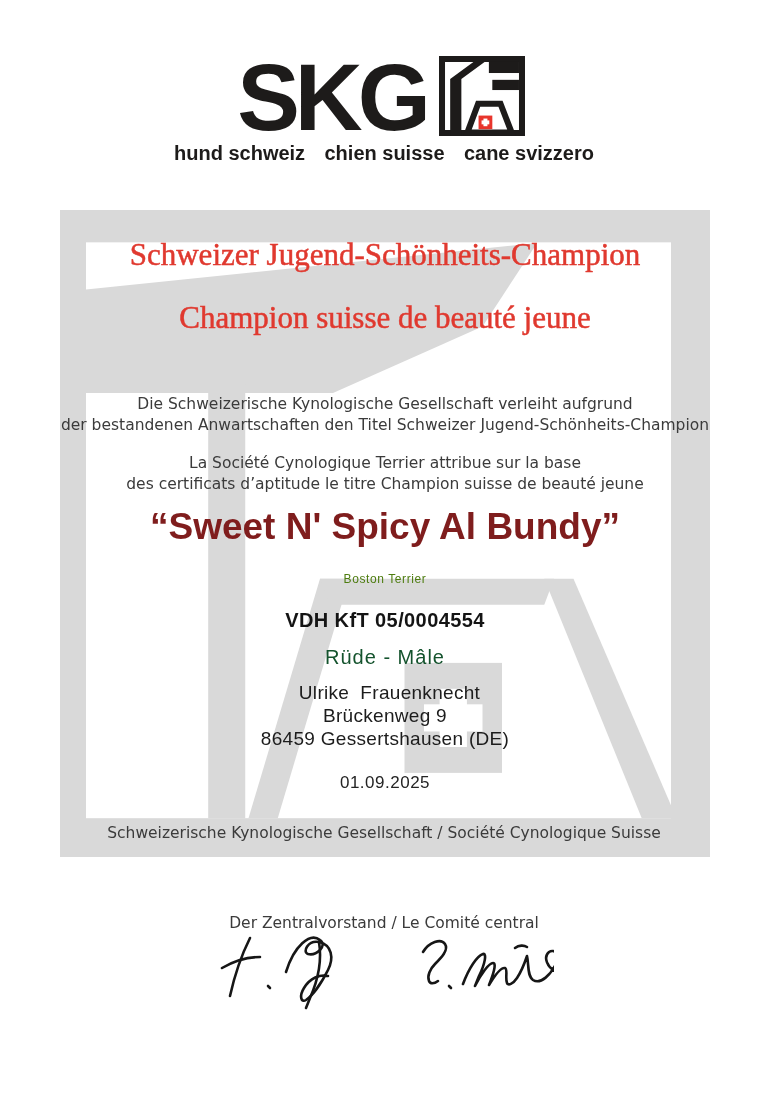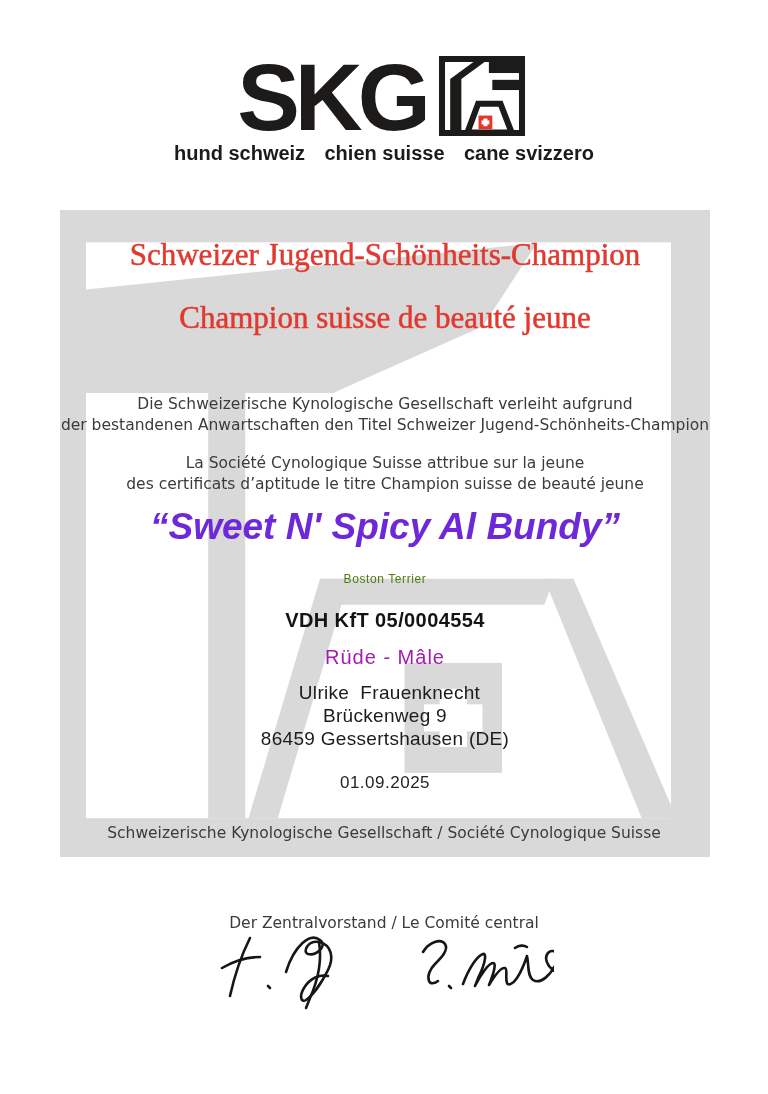--- a/index.html
+++ b/index.html
@@ -20,24 +20,24 @@
   .panel-text{position:absolute;left:0;width:100%;text-align:center;}
 
   .title{font-family:Liberation Serif, serif;color:#e0392f;-webkit-text-stroke:0.5px #e0392f;}
   .title-de{top:27px;font-size:31px;}
   .title-fr{top:90px;font-size:31px;}
 
   .para{font-family:"DejaVu Sans",sans-serif;font-size:15.5px;line-height:21px;color:#3b3b3b;}
   .para-de{top:184px;}
   .para-fr{top:243px;}
 
-  .dog-name{top:296px;font-size:37px;font-weight:bold;font-style:italic;color:#6d28d9;}
+  .dog-name{top:296px;font-size:37px;font-weight:bold;color:#7f1d1d;}
   .breed{top:362px;font-size:12px;letter-spacing:0.6px;color:#4d7c0f;}
   .vdh{top:399px;font-size:20px;font-weight:bold;letter-spacing:0.4px;color:#141414;}
-  .sex{top:436px;font-size:20px;letter-spacing:1px;color:#a21caf;}
+  .sex{top:436px;font-size:20px;letter-spacing:1px;color:#14532d;}
   .owner{top:471px;font-size:19px;line-height:23px;color:#1c1c1c;letter-spacing:0.3px;}
   .owner-name{font-weight:normal;white-space:pre;padding-left:9px;}
   .date-line{top:563px;font-size:17px;letter-spacing:0.5px;color:#242424;}
 
   
   .footer-line{position:absolute;left:0;width:100%;text-align:center;
                font-family:"DejaVu Sans",sans-serif;font-size:15.5px;color:#3b3b3b;}
   .footer-org{top:824px;}
   .footer-committee{top:914px;}
   .signatures{position:absolute;left:214px;top:930px;width:340px;height:88px;}
@@ -85,21 +85,21 @@
 
     <div class="panel-text title title-de">Schweizer Jugend-Schönheits-Champion</div>
     <div class="panel-text title title-fr">Champion suisse de beauté jeune</div>
 
     <div class="panel-text para para-de">
       <div>Die Schweizerische Kynologische Gesellschaft verleiht aufgrund</div>
       <div>der bestandenen Anwartschaften den Titel Schweizer Jugend-Schönheits-Champion</div>
     </div>
 
     <div class="panel-text para para-fr">
-      <div>La Société Cynologique Suisse attribue sur la jeune</div>
+      <div>La Société Cynologique Terrier attribue sur la base</div>
       <div>des certificats d’aptitude le titre Champion suisse de beauté jeune</div>
     </div>
 
     <div class="panel-text dog-name">“Sweet N' Spicy Al Bundy”</div>
 
     <div class="panel-text breed">Boston Terrier</div>
 
     <div class="panel-text vdh">VDH KfT 05/0004554</div>
 
     <div class="panel-text sex">Rüde - Mâle</div>

